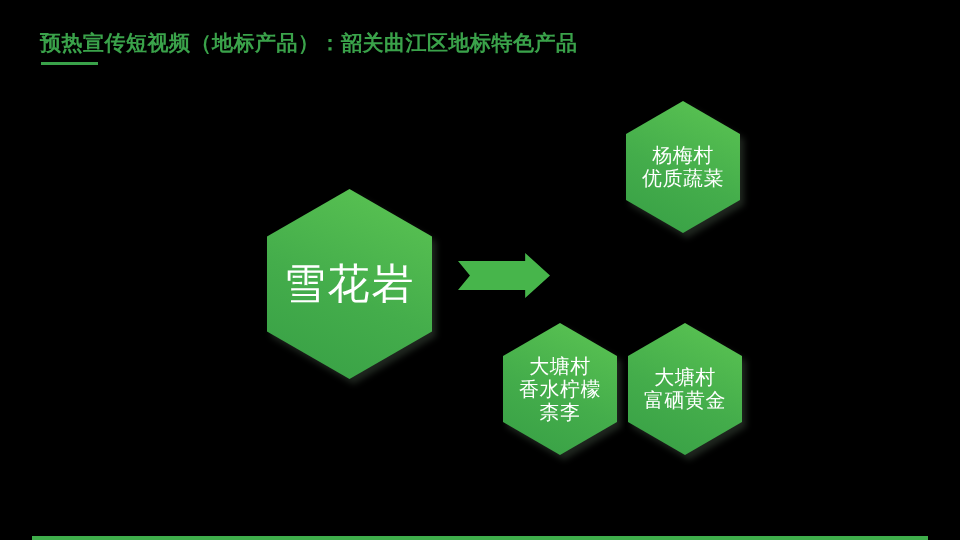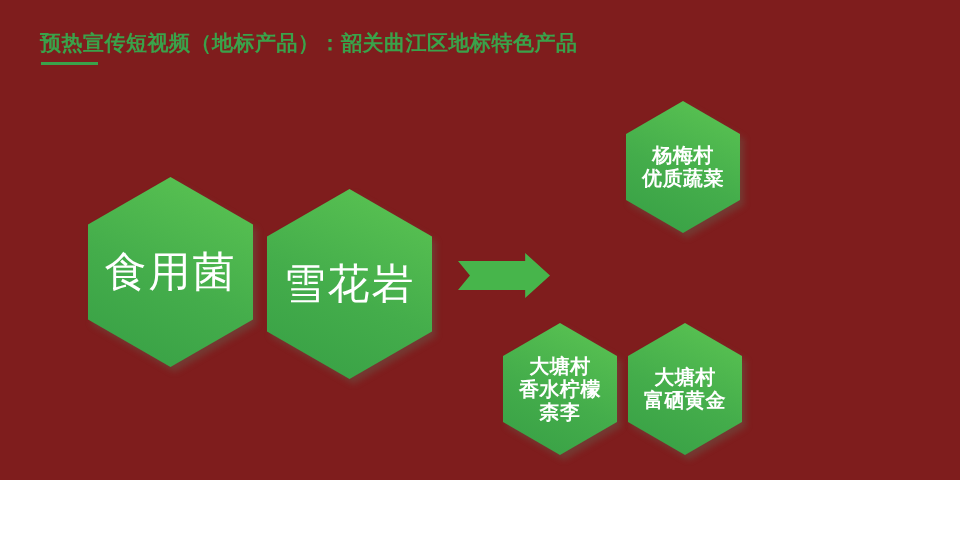--- a/index.html
+++ b/index.html
@@ -1,17 +1,17 @@
 <!DOCTYPE html>
 <html><head>
 <meta charset="utf-8">
 <style>
   html,body { margin:0; padding:0; background:#fff; }
   .slide {
-    position:relative; width:960px; height:480px; background:#7f1d1d;
+    position:relative; width:960px; height:540px; background:#000000;
     overflow:hidden; font-family:"Liberation Sans", sans-serif;
   }
   .slide-title {
     position:absolute; left:40px; top:30px;
     font-size:21px; line-height:25px; font-weight:700;
     color:#3aa24a; letter-spacing:0.5px; white-space:nowrap;
   }
   .title-underline {
     position:absolute; left:41px; top:62px; width:57px; height:3px;
     background:#3aa24a;
@@ -21,44 +21,39 @@
     filter:drop-shadow(4px 5px 3px rgba(95,115,95,0.33));
   }
   .hex {
     width:100%; height:100%;
     clip-path:polygon(50% 0%, 100% 25%, 100% 75%, 50% 100%, 0% 75%, 0% 25%);
     background:linear-gradient(205deg, #5cc553 0%, #44ad4b 55%, #379f45 100%);
     display:flex; flex-direction:column; align-items:center; justify-content:center;
     color:#ffffff; text-align:center;
   }
   .hex-big .hex { font-size:42px; font-weight:400; letter-spacing:2px; }
-  .hex-small .hex { font-size:20px; font-weight:700; line-height:23px; letter-spacing:0.5px; }
+  .hex-small .hex { font-size:20px; font-weight:400; line-height:23px; letter-spacing:0.5px; }
   .arrow {
     position:absolute; left:458px; top:253px; width:92px; height:45px;
     background:#47b54b;
     clip-path:polygon(0% 18%, 73% 18%, 73% 0%, 100% 50%, 73% 100%, 73% 82%, 0% 82%, 13% 50%);
   }
   .footer-bar {
     position:absolute; left:32px; top:536px; width:896px; height:4px;
     background:#3fae4b;
   }
 </style>
 </head>
 <body>
 
 <div class="slide">
 
   <div class="slide-title">预热宣传短视频（地标产品）：韶关曲江区地标特色产品</div>
   <div class="title-underline"></div>
 
-  <div class="hex-wrap hex-big" style="left:88px; top:177px; width:165px; height:190px;">
-    <div class="hex">
-      <div>食用菌</div>
-    </div>
-  </div>
 
   <div class="hex-wrap hex-big" style="left:267px; top:189px; width:165px; height:190px;">
     <div class="hex">
       <div>雪花岩</div>
     </div>
   </div>
 
   <div class="arrow"></div>
 
   <div class="hex-wrap hex-small" style="left:626px; top:101px; width:114px; height:132px;">

